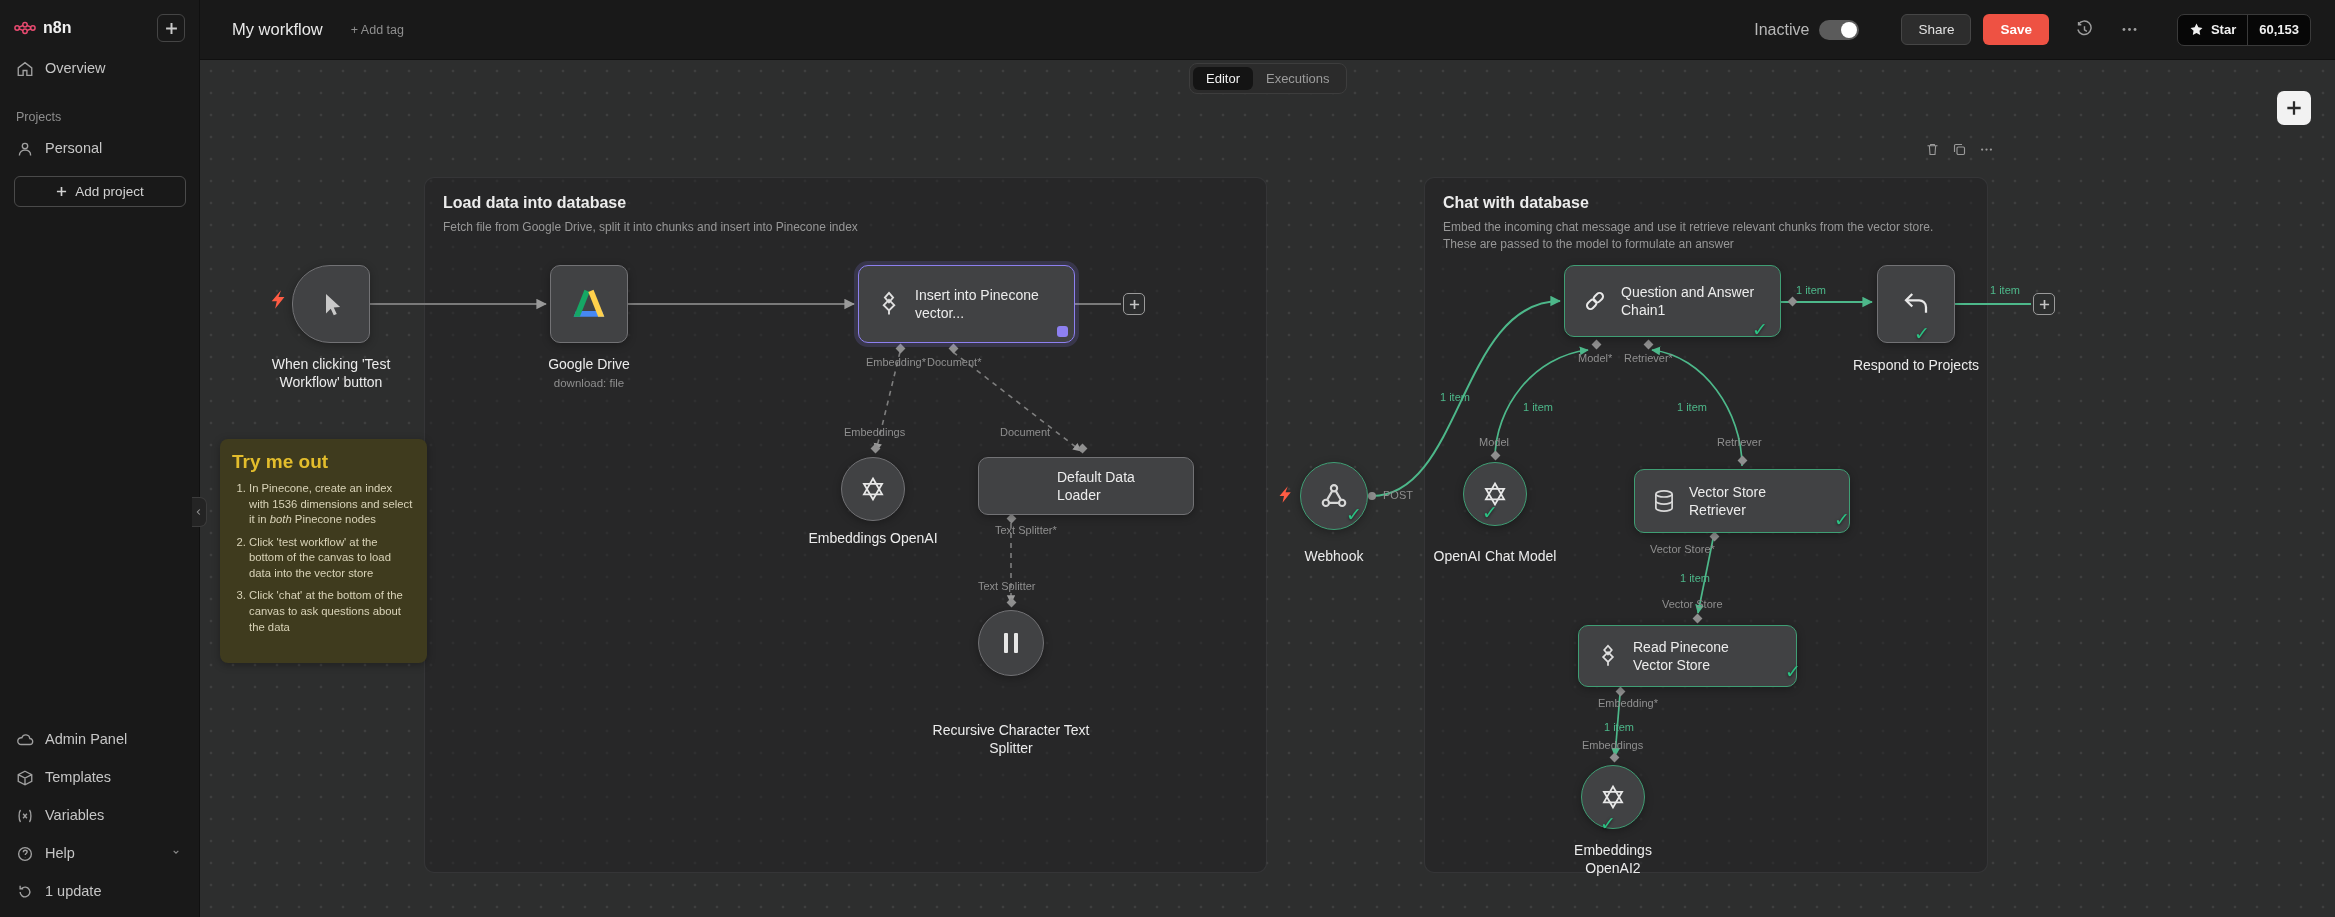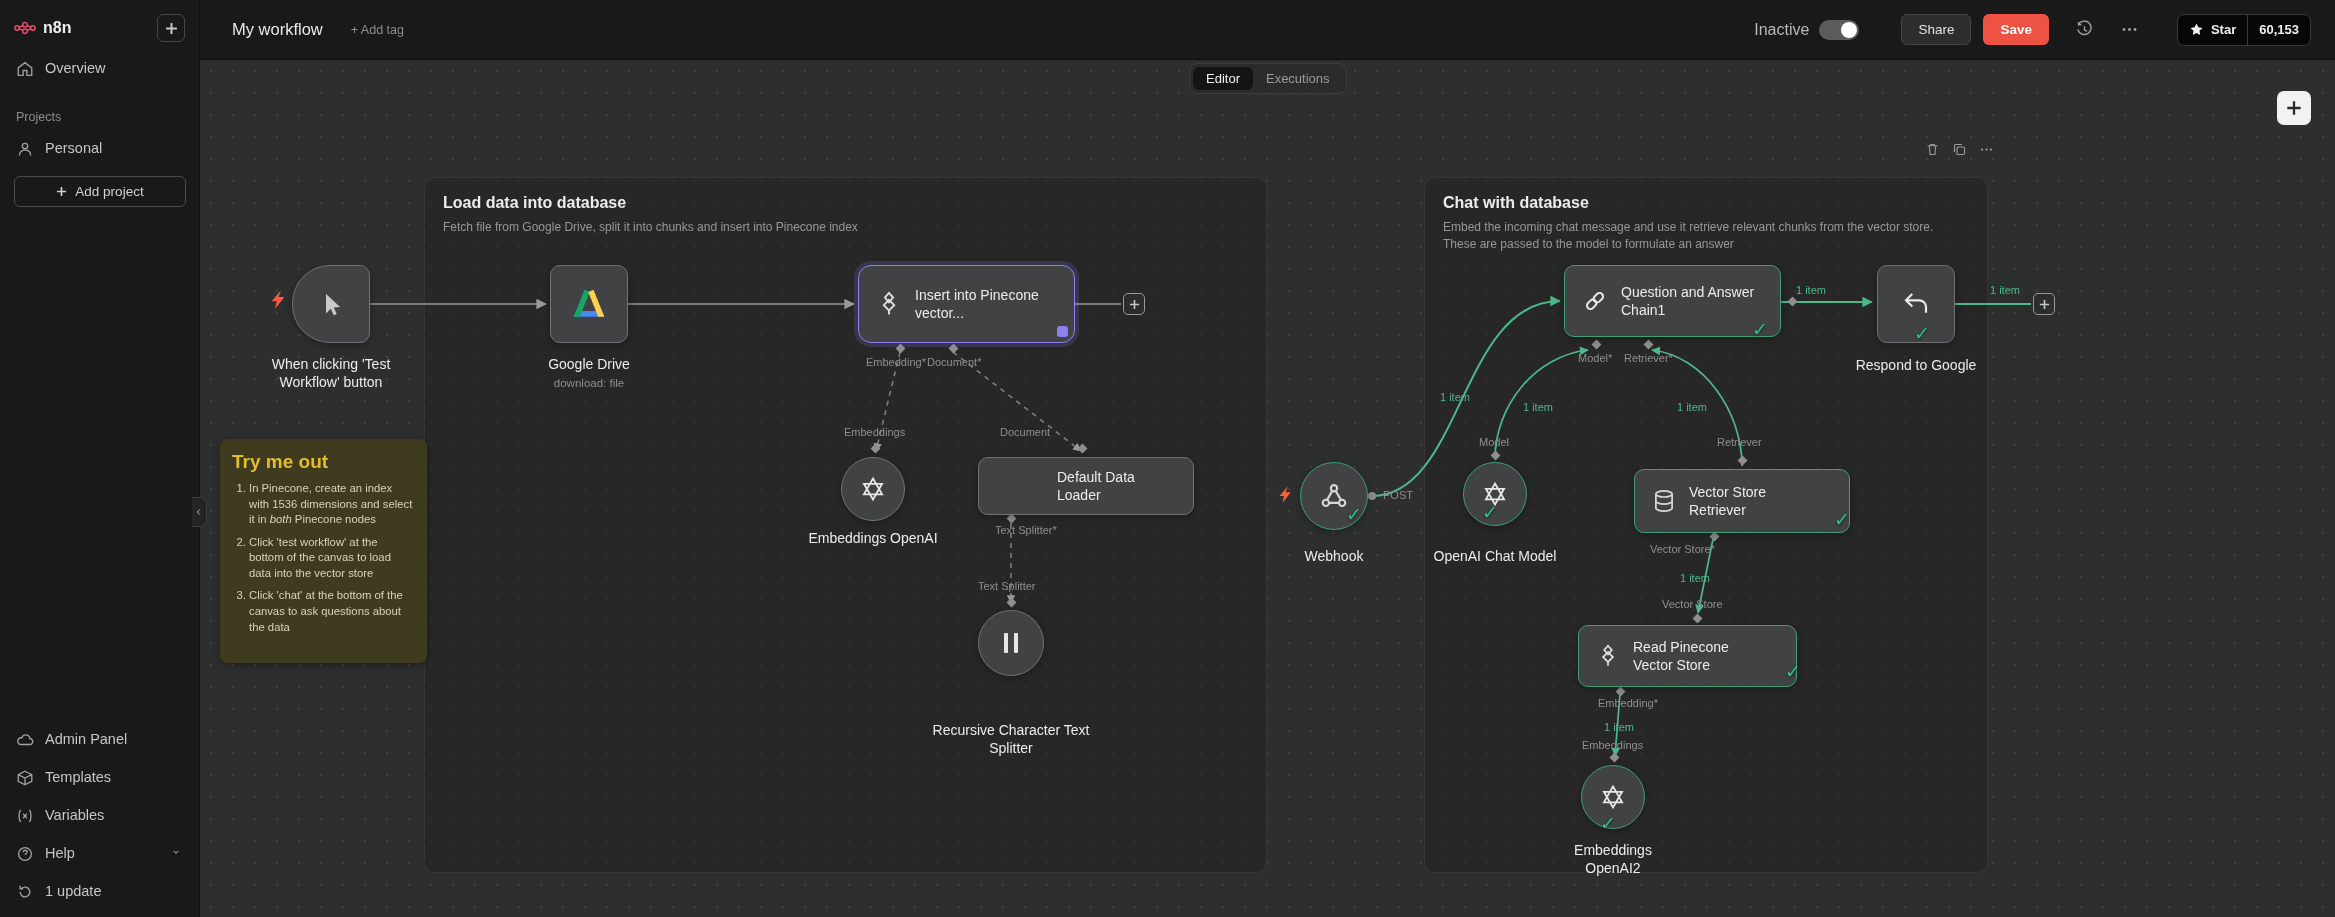--- a/index.html
+++ b/index.html
@@ -340,21 +340,21 @@
           <polygon points="8.8,2 12.5,3.5 5.5,21 1.2,21" fill="#16a765"></polygon>
           <polygon points="15.2,2 11.5,3.5 18.5,21 22.8,21" fill="#ffd04b"></polygon>
         </svg>
       </span>
     </div>
     <div class="caption" style="left:309px;top:295px;width:160px;">
       <span>Google Drive</span>
       <span class="sub">download: file</span>
     </div>
 
-    <div class="node wide selected" style="left:658px;top:205px;width:217px;height:78px;border-radius:13px;">
+    <div class="node wide selected" style="left:658px;top:205px;width:217px;height:78px;">
       <span style="display:flex">
         <svg width="28" height="28" viewBox="0 0 24 24" fill="none" stroke="#e0e0e0" stroke-width="1.6">
             <path d="M12 2.5 L15.5 6.5 L12 10.5 L8.5 6.5 Z M12 8.5 L16.5 13 L12 17.5 L7.5 13 Z M12 17.5 V21"></path>
           </svg>
       </span>
       <span class="node-text" style="width:140px;">Insert into Pinecone vector...</span>
       <span class="mini-badge"></span>
     </div>
     <div class="plus-endpoint" style="left:923px;top:233px;">
       <svg width="11" height="11" viewBox="0 0 12 12">
@@ -444,21 +444,21 @@
 
     <div class="node" style="left:1677px;top:205px;width:78px;height:78px;">
       <span style="display:flex">
         <svg width="30" height="30" viewBox="0 0 24 24" fill="none" stroke="#e8e8e8" stroke-width="1.8">
             <path d="M9 14 L4 9 L9 4"></path>
             <path d="M4 9 H14.5 A5.5 5.5 0 0 1 20 14.5 V19"></path>
           </svg>
       </span>
     </div>
     <span class="check" style="left:1714px;top:262px;">✓</span>
-    <div class="caption" style="left:1636px;top:296px;width:160px;">Respond to Google</div>
+    <div class="caption" style="left:1636px;top:296px;width:160px;">Respond to Projects</div>
 
     <span class="clabel green" style="left:1790px;top:224px;">1 item</span>
     <div class="plus-endpoint" style="left:1833px;top:233px;">
       <svg width="11" height="11" viewBox="0 0 12 12">
           <path d="M6 1v10M1 6h10" stroke="currentColor" stroke-width="1.8"></path>
         </svg>
     </div>
 
     <div class="diamond" style="left:1393px;top:281px;"></div>
     <div class="diamond" style="left:1445px;top:281px;"></div>

